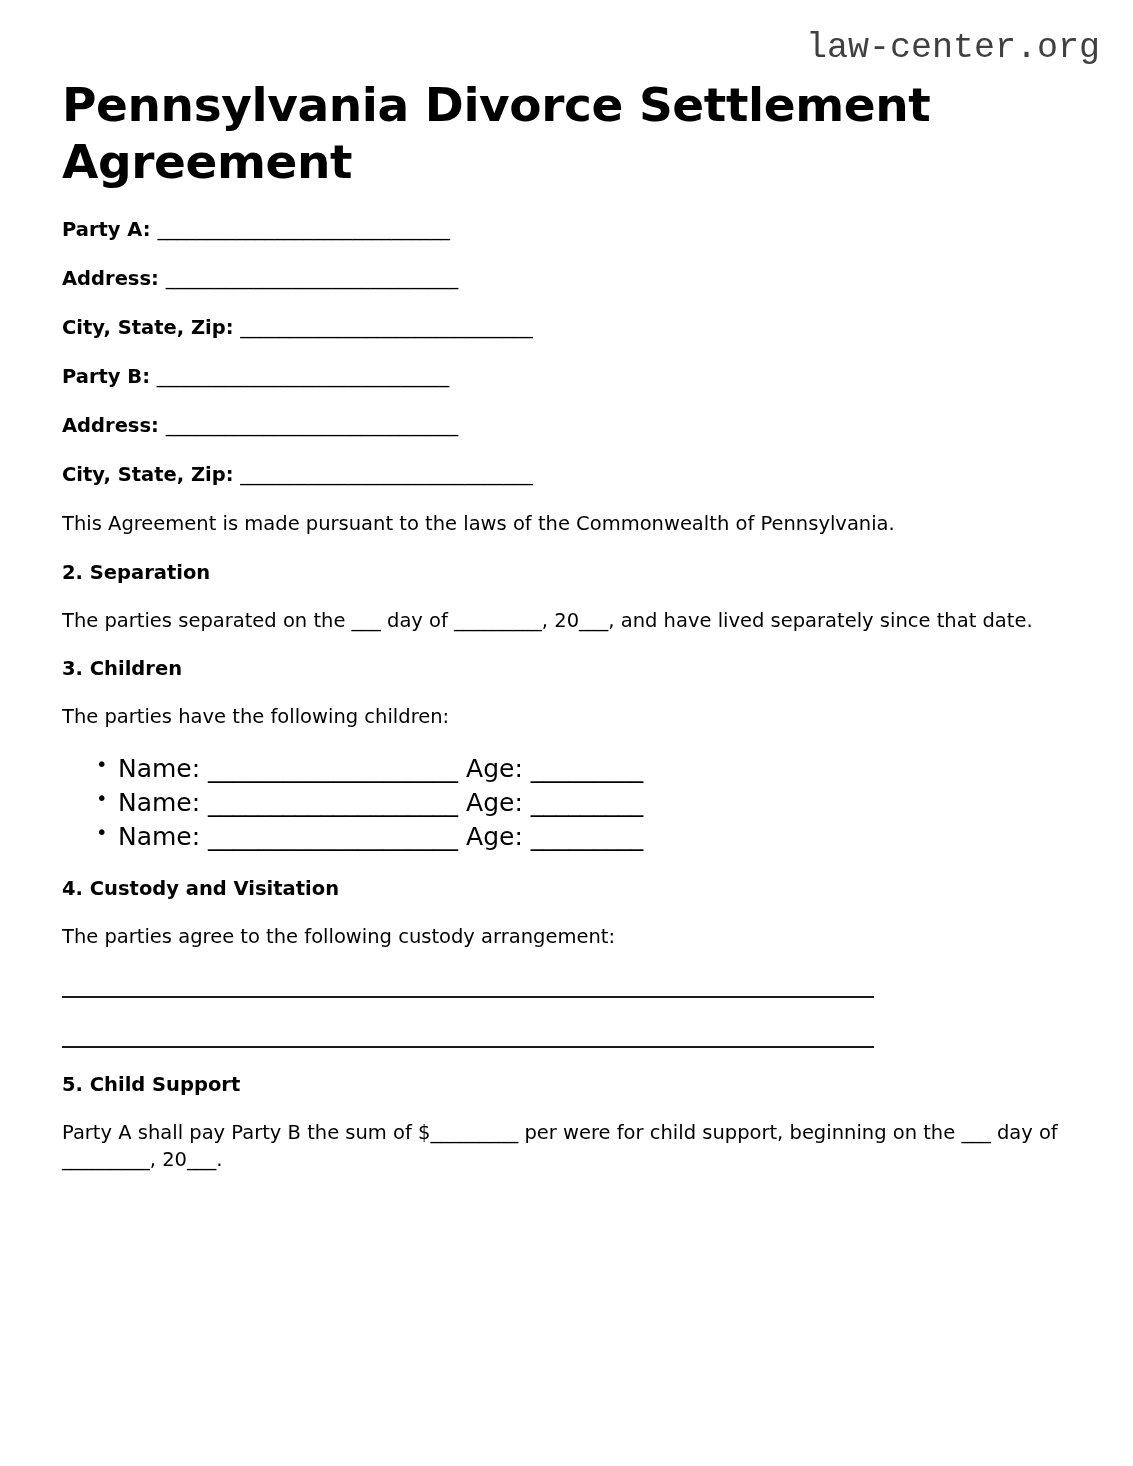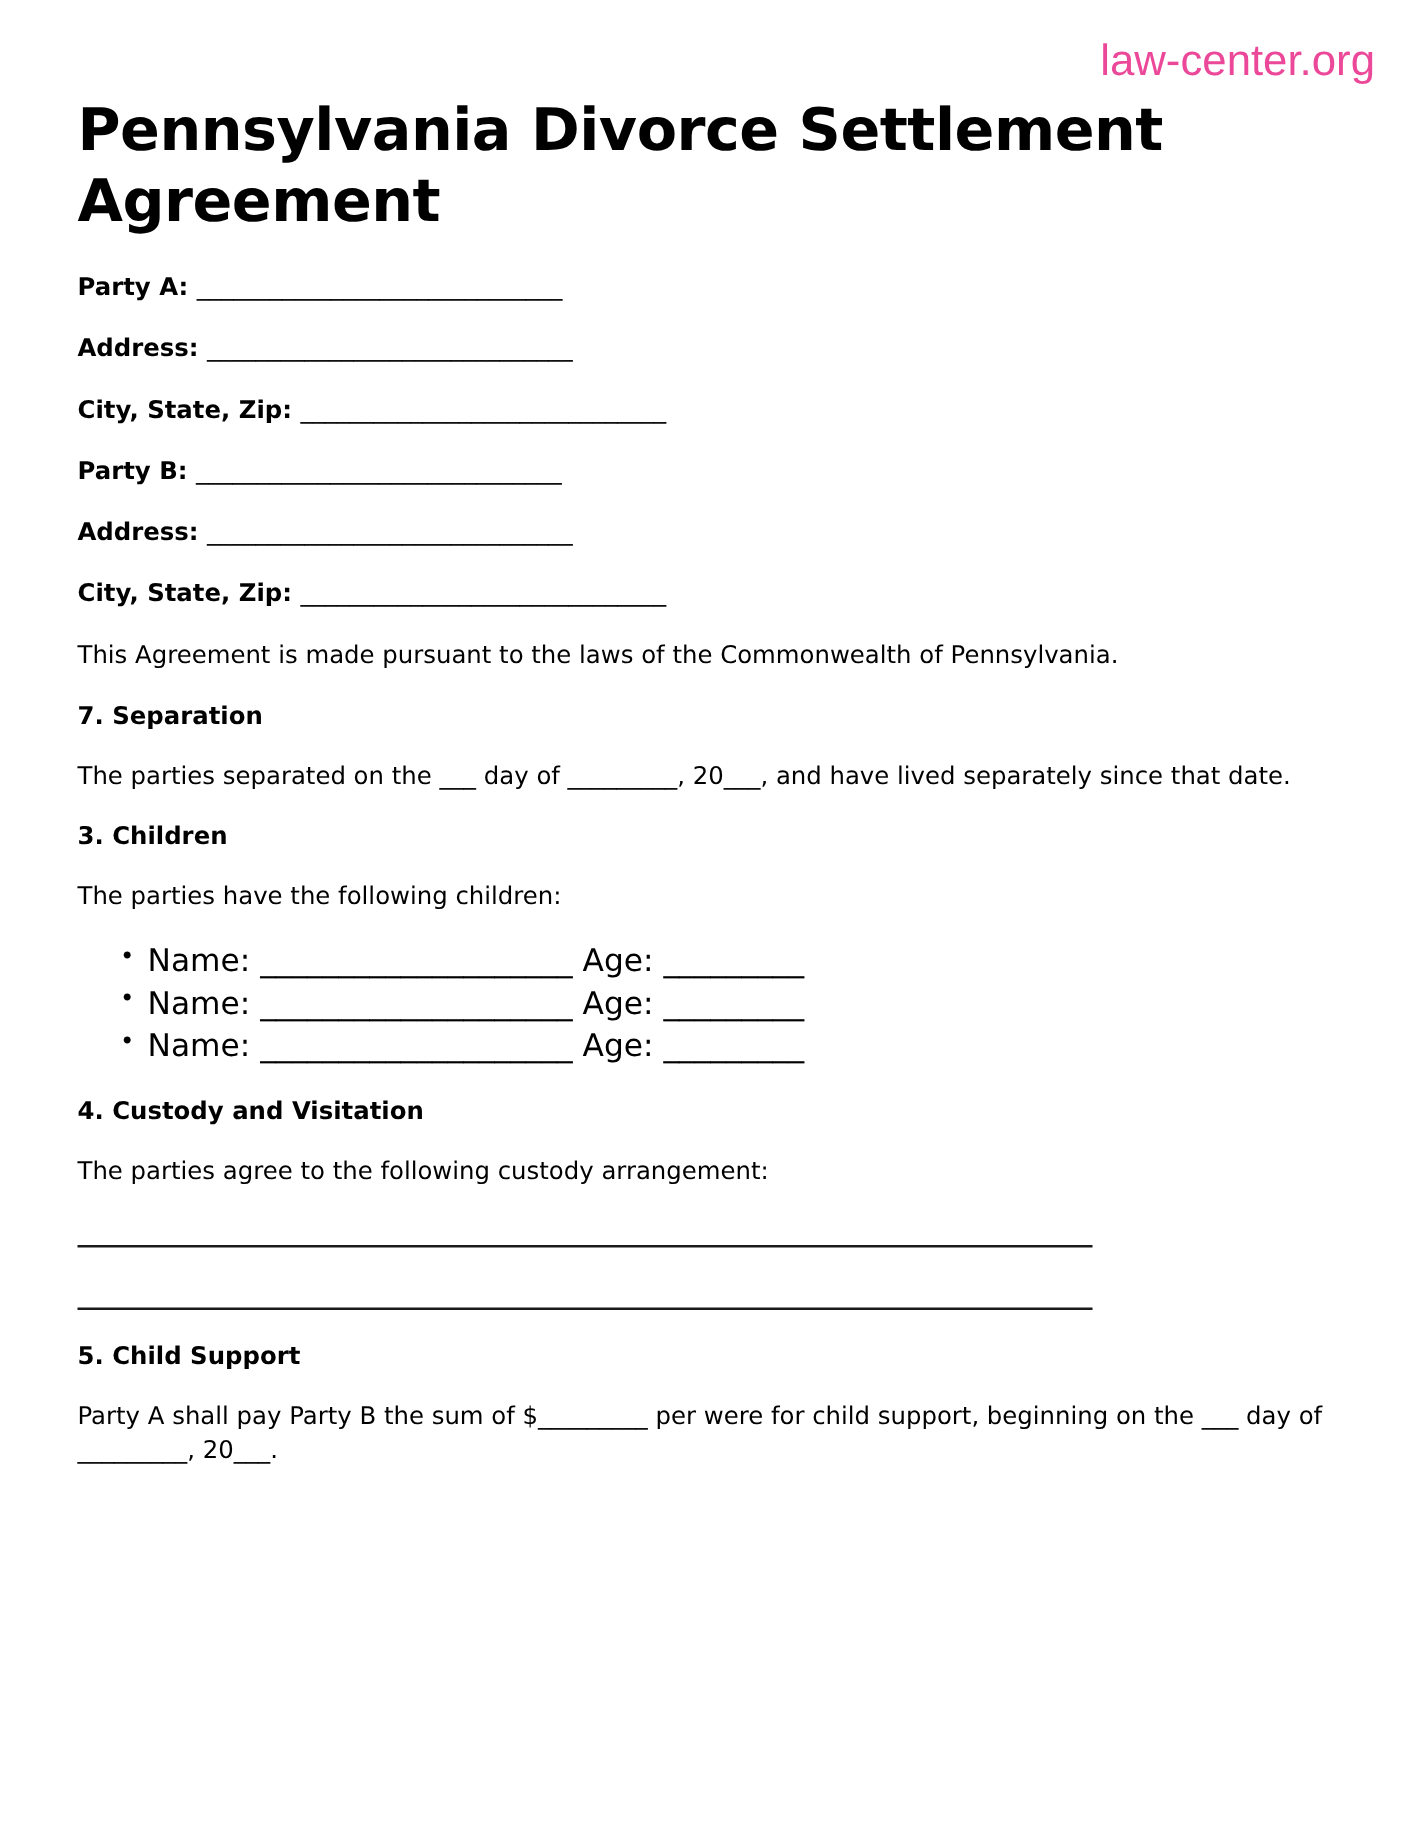--- a/index.html
+++ b/index.html
@@ -19,24 +19,24 @@
     position: relative;
     width: 1133px;
     height: 1466px;
     padding: 0;
     box-sizing: border-box;
   }
   .watermark {
     position: absolute;
     top: 31px;
     right: 33px;
-    font-family: Liberation Sans, sans-serif;
+    font-family: Liberation Mono, monospace;
     font-size: 35px;
     letter-spacing: 0px;
-    color: #ec4899;
+    color: #404040;
     white-space: nowrap;
     line-height: 1;
   }
   .content {
     position: absolute;
     left: 62px;
     top: 76px;
     width: 1006px;
   }
   h1.doc-title {
@@ -122,21 +122,21 @@
     <p class="field-line"><span>Party B:</span> <span class="blank">______________________________</span></p>
 
     <p class="field-line"><span>Address:</span> <span class="blank">______________________________</span></p>
 
     <p class="field-line"><span>City, State, Zip:</span> <span class="blank">______________________________</span></p>
 
     <p class="body-text">This Agreement is made pursuant to the laws of the Commonwealth of Pennsylvania.</p>
 
 
     <div class="section-block">
-      <h2 class="section-heading">7. Separation</h2>
+      <h2 class="section-heading">2. Separation</h2>
       <p class="body-text">The parties separated on the ___ day of _________, 20___, and have lived separately since that date.</p>
     </div>
 
     <div class="section-block">
       <h2 class="section-heading">3. Children</h2>
       <p class="body-text">The parties have the following children:</p>
       <ul class="children-list">
         <li>Name: ____________________ Age: _________</li>
         <li>Name: ____________________ Age: _________</li>
         <li>Name: ____________________ Age: _________</li>

